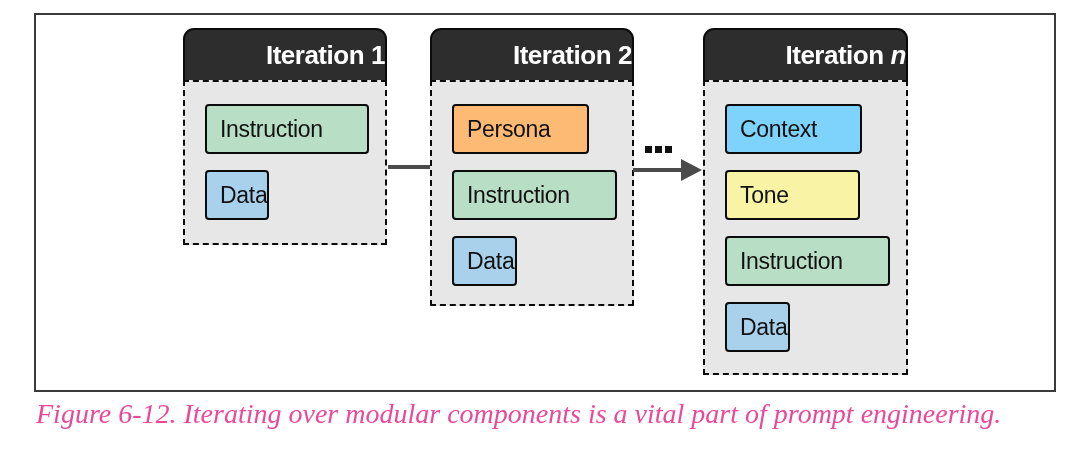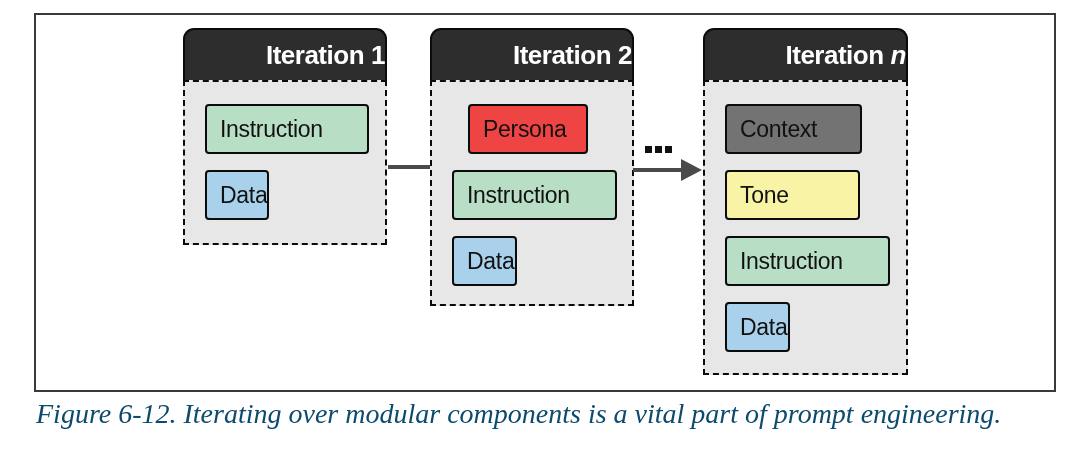--- a/index.html
+++ b/index.html
@@ -90,21 +90,21 @@
     display: block;
   }
   .caption {
     position: absolute;
     left: 36px;
     top: 398px;
     width: 1040px;
     font-family: "Liberation Serif", serif;
     font-style: italic;
     font-size: 28px;
-    color: #0c4a6e;
+    color: #ec4899;
     white-space: nowrap;
   }
 </style>
 </head>
 <body>
 
 <div class="stage">
 
   <div class="frame"></div>
 
@@ -124,21 +124,21 @@
   </div>
 
   <div class="connector-line" style="left:388px; top:165px; width:42px; height:4px;"></div>
 
   <div class="iter-box" style="left:430px; top:28px; width:204px;">
     <div class="box-header">
       <span>Iteration</span>
       <span class="t-suffix">2</span>
     </div>
     <div class="box-body" style="height:226px;">
-      <div class="pill" style="width: 120px; background: #ef4444; margin-left: 16px;">
+      <div class="pill" style="width: 137px; background: #fdba74;">
         <span>Persona</span>
       </div>
       <div class="pill" style="width: 165px; background: rgb(184, 223, 197);">
         <span>Instruction</span>
       </div>
       <div class="pill" style="width: 65px; background: rgb(169, 209, 236);">
         <span>Data</span>
       </div>
     </div>
   </div>
@@ -150,21 +150,21 @@
   </div>
   <div class="connector-line" style="left:633px; top:168px; width:50px; height:4px;"></div>
   <div class="arrow-head" style="left:681px; top:159px;"></div>
 
   <div class="iter-box" style="left:703px; top:28px; width:205px;">
     <div class="box-header">
       <span>Iteration</span>
       <span class="t-suffix it">n</span>
     </div>
     <div class="box-body" style="height:295px;">
-      <div class="pill" style="width: 137px; background: #737373; text-align: center;">
+      <div class="pill" style="width: 137px; background: #7dd3fc; text-align: center;">
         <span>Context</span>
       </div>
       <div class="pill" style="width: 135px; background: rgb(249, 243, 166);">
         <span>Tone</span>
       </div>
       <div class="pill" style="width: 165px; background: rgb(184, 223, 197);">
         <span>Instruction</span>
       </div>
       <div class="pill" style="width: 65px; background: rgb(169, 209, 236);">
         <span>Data</span>

